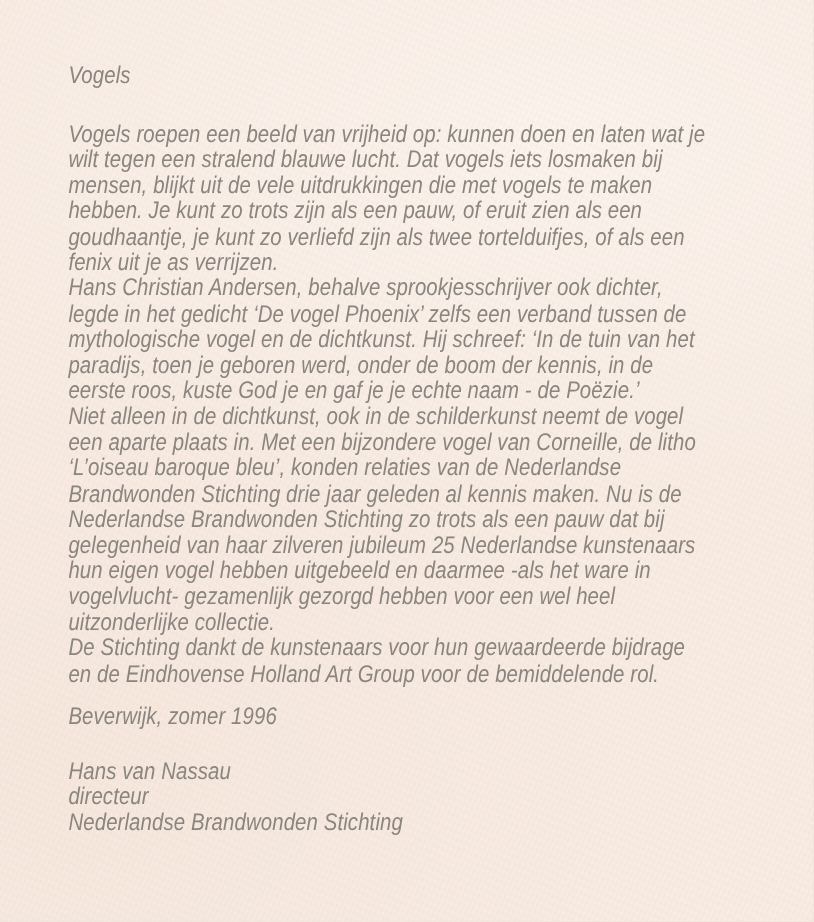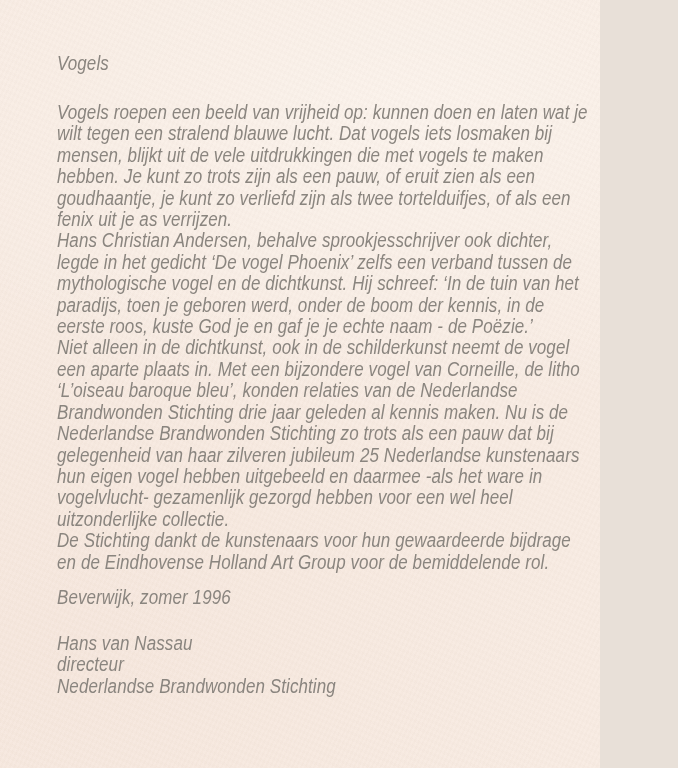--- a/index.html
+++ b/index.html
@@ -1,20 +1,20 @@
 <!DOCTYPE html>
 <html><head>
 <meta charset="utf-8">
 <style>
   html, body { margin: 0; padding: 0; }
   body { background: #e8e0d8; }
 
   .page {
     position: relative;
-    width: 600px;
+    width: 678px;
     height: 768px;
     overflow: hidden;
     background-color: #f8ece3;
     background-image:
       repeating-linear-gradient(115deg, rgba(120,90,70,0.015) 0 2px, rgba(255,255,255,0.02) 2px 4px),
       repeating-linear-gradient(23deg, rgba(120,90,70,0.012) 0 3px, rgba(255,255,255,0.015) 3px 6px),
       radial-gradient(ellipse 900px 500px at 70% 15%, rgba(255,252,248,0.45), rgba(255,252,248,0) 60%),
       radial-gradient(ellipse 800px 600px at 10% 85%, rgba(243,225,213,0.40), rgba(243,225,213,0) 65%);
     font-family: "Liberation Sans", sans-serif;
   }

